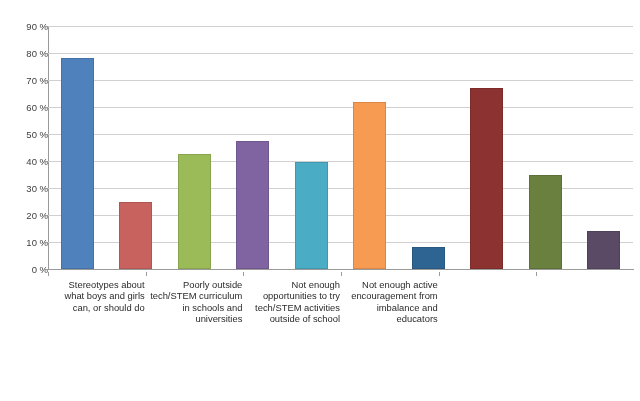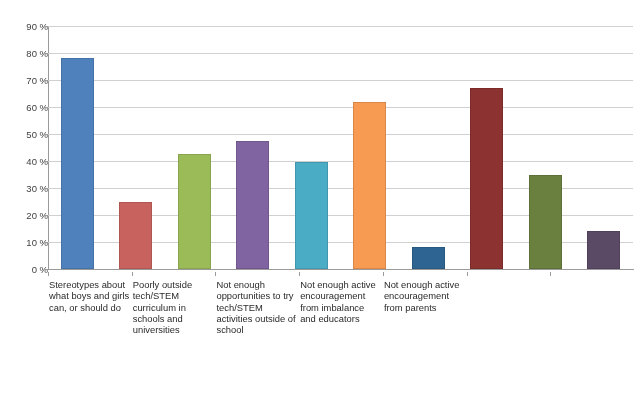--- a/index.html
+++ b/index.html
@@ -124,21 +124,21 @@
     top: 0;
     width: 1px;
     height: 4px;
     background: #9a9a9a;
   }
   .xlabel-text {
     display: block;
     font-size: 9.4px;
     line-height: 11.3px;
     color: #2a2a2a;
-    text-align: left;
+    text-align: right;
     word-wrap: break-word;
   }
 </style>
 </head>
 <body>
 
 <div id="chart-root">
 
   <div id="y-axis">
       <div class="ytick" style="top: 243px;">0 %</div>
@@ -224,23 +224,19 @@
       <div class="xlabel-slot">
         <div class="xlabel-tick"></div>
         <span class="xlabel-text">Not enough opportunities to try tech/STEM activities outside of school</span>
       </div>
       <div class="xlabel-slot">
         <div class="xlabel-tick"></div>
         <span class="xlabel-text">Not enough active encouragement from imbalance and educators</span>
       </div>
       <div class="xlabel-slot">
         <div class="xlabel-tick"></div>
-        <span class="xlabel-text">Not enough active encouragement from parents</span>
-      </div>
-      <div class="xlabel-slot">
-        <div class="xlabel-tick"></div>
       </div>
       <div class="xlabel-slot">
         <div class="xlabel-tick"></div>
       </div>
     </div>
 
 </div>
 
 </body></html>

